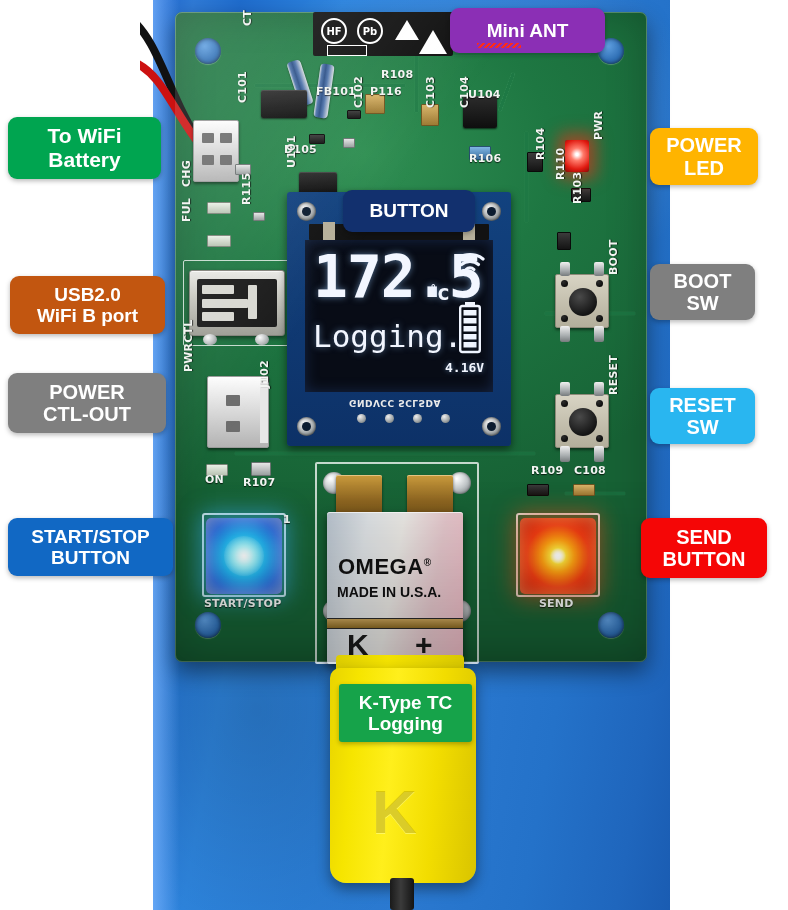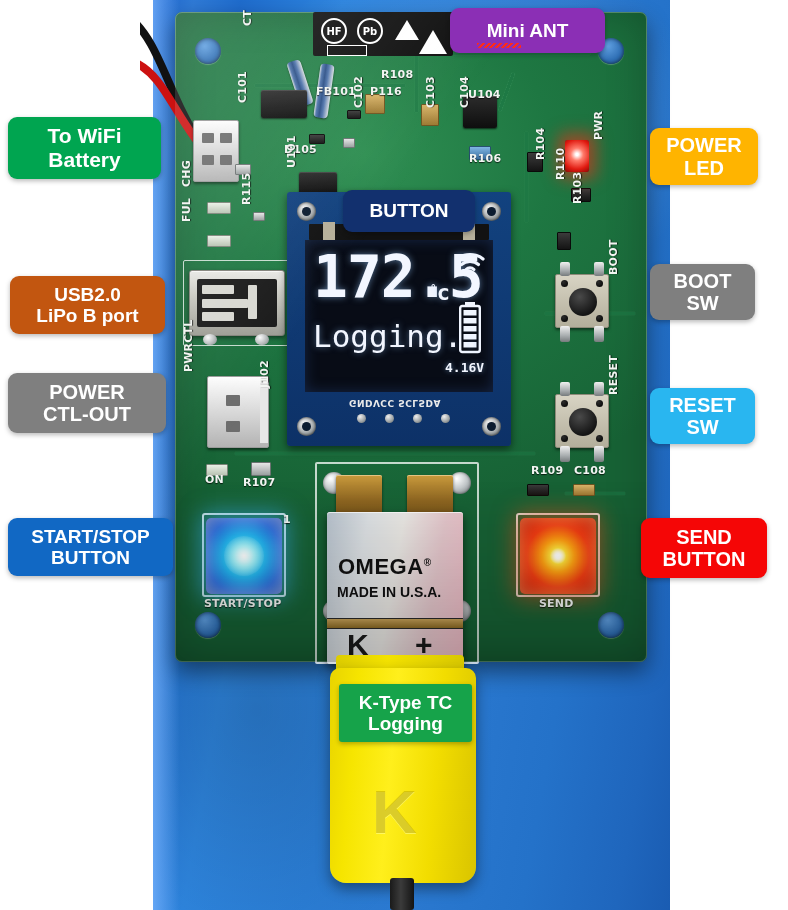--- a/index.html
+++ b/index.html
@@ -628,21 +628,21 @@
     <span class="kplug-K" style="left:42px; top:108px;">K</span>
   </div>
   <div class="kcable" style="left:390px; top:878px; width:24px; height:32px;"></div>
 
   <div id="callout-layer">
       <div class="callout" style="left: 450px; top: 8px; width: 155px; height: 45px; background: rgb(139, 47, 181); color: rgb(255, 255, 255); font-size: 19px;"><span>Mini ANT</span><div class="underline-squiggle" style="left: 27px; top: 35px; width: 44px;"></div></div>
       <div class="callout" style="left: 343px; top: 190px; width: 132px; height: 42px; background: rgb(18, 48, 110); color: rgb(255, 255, 255); font-size: 19px;"><span>BUTTON</span></div>
       <div class="callout" style="left: 8px; top: 117px; width: 153px; height: 62px; background: rgb(0, 165, 80); color: rgb(255, 255, 255); font-size: 21px;"><span>To WiFi
 Battery</span></div>
       <div class="callout" style="left: 10px; top: 276px; width: 155px; height: 58px; background: rgb(194, 86, 16); color: rgb(255, 255, 255); font-size: 19px;"><span>USB2.0
-LiPo B port</span></div>
+WiFi B port</span></div>
       <div class="callout" style="left: 8px; top: 373px; width: 158px; height: 60px; background: rgb(127, 127, 127); color: rgb(255, 255, 255); font-size: 20px;"><span>POWER
 CTL-OUT</span></div>
       <div class="callout" style="left: 8px; top: 518px; width: 165px; height: 58px; background: rgb(17, 104, 196); color: rgb(255, 255, 255); font-size: 19px;"><span>START/STOP
 BUTTON</span></div>
       <div class="callout" style="left: 650px; top: 128px; width: 108px; height: 57px; background: rgb(255, 180, 0); color: rgb(255, 255, 255); font-size: 20px;"><span>POWER
 LED</span></div>
       <div class="callout" style="left: 650px; top: 264px; width: 105px; height: 56px; background: rgb(127, 127, 127); color: rgb(255, 255, 255); font-size: 20px;"><span>BOOT
 SW</span></div>
       <div class="callout" style="left: 650px; top: 388px; width: 105px; height: 56px; background: rgb(41, 182, 240); color: rgb(255, 255, 255); font-size: 20px;"><span>RESET
 SW</span></div>

